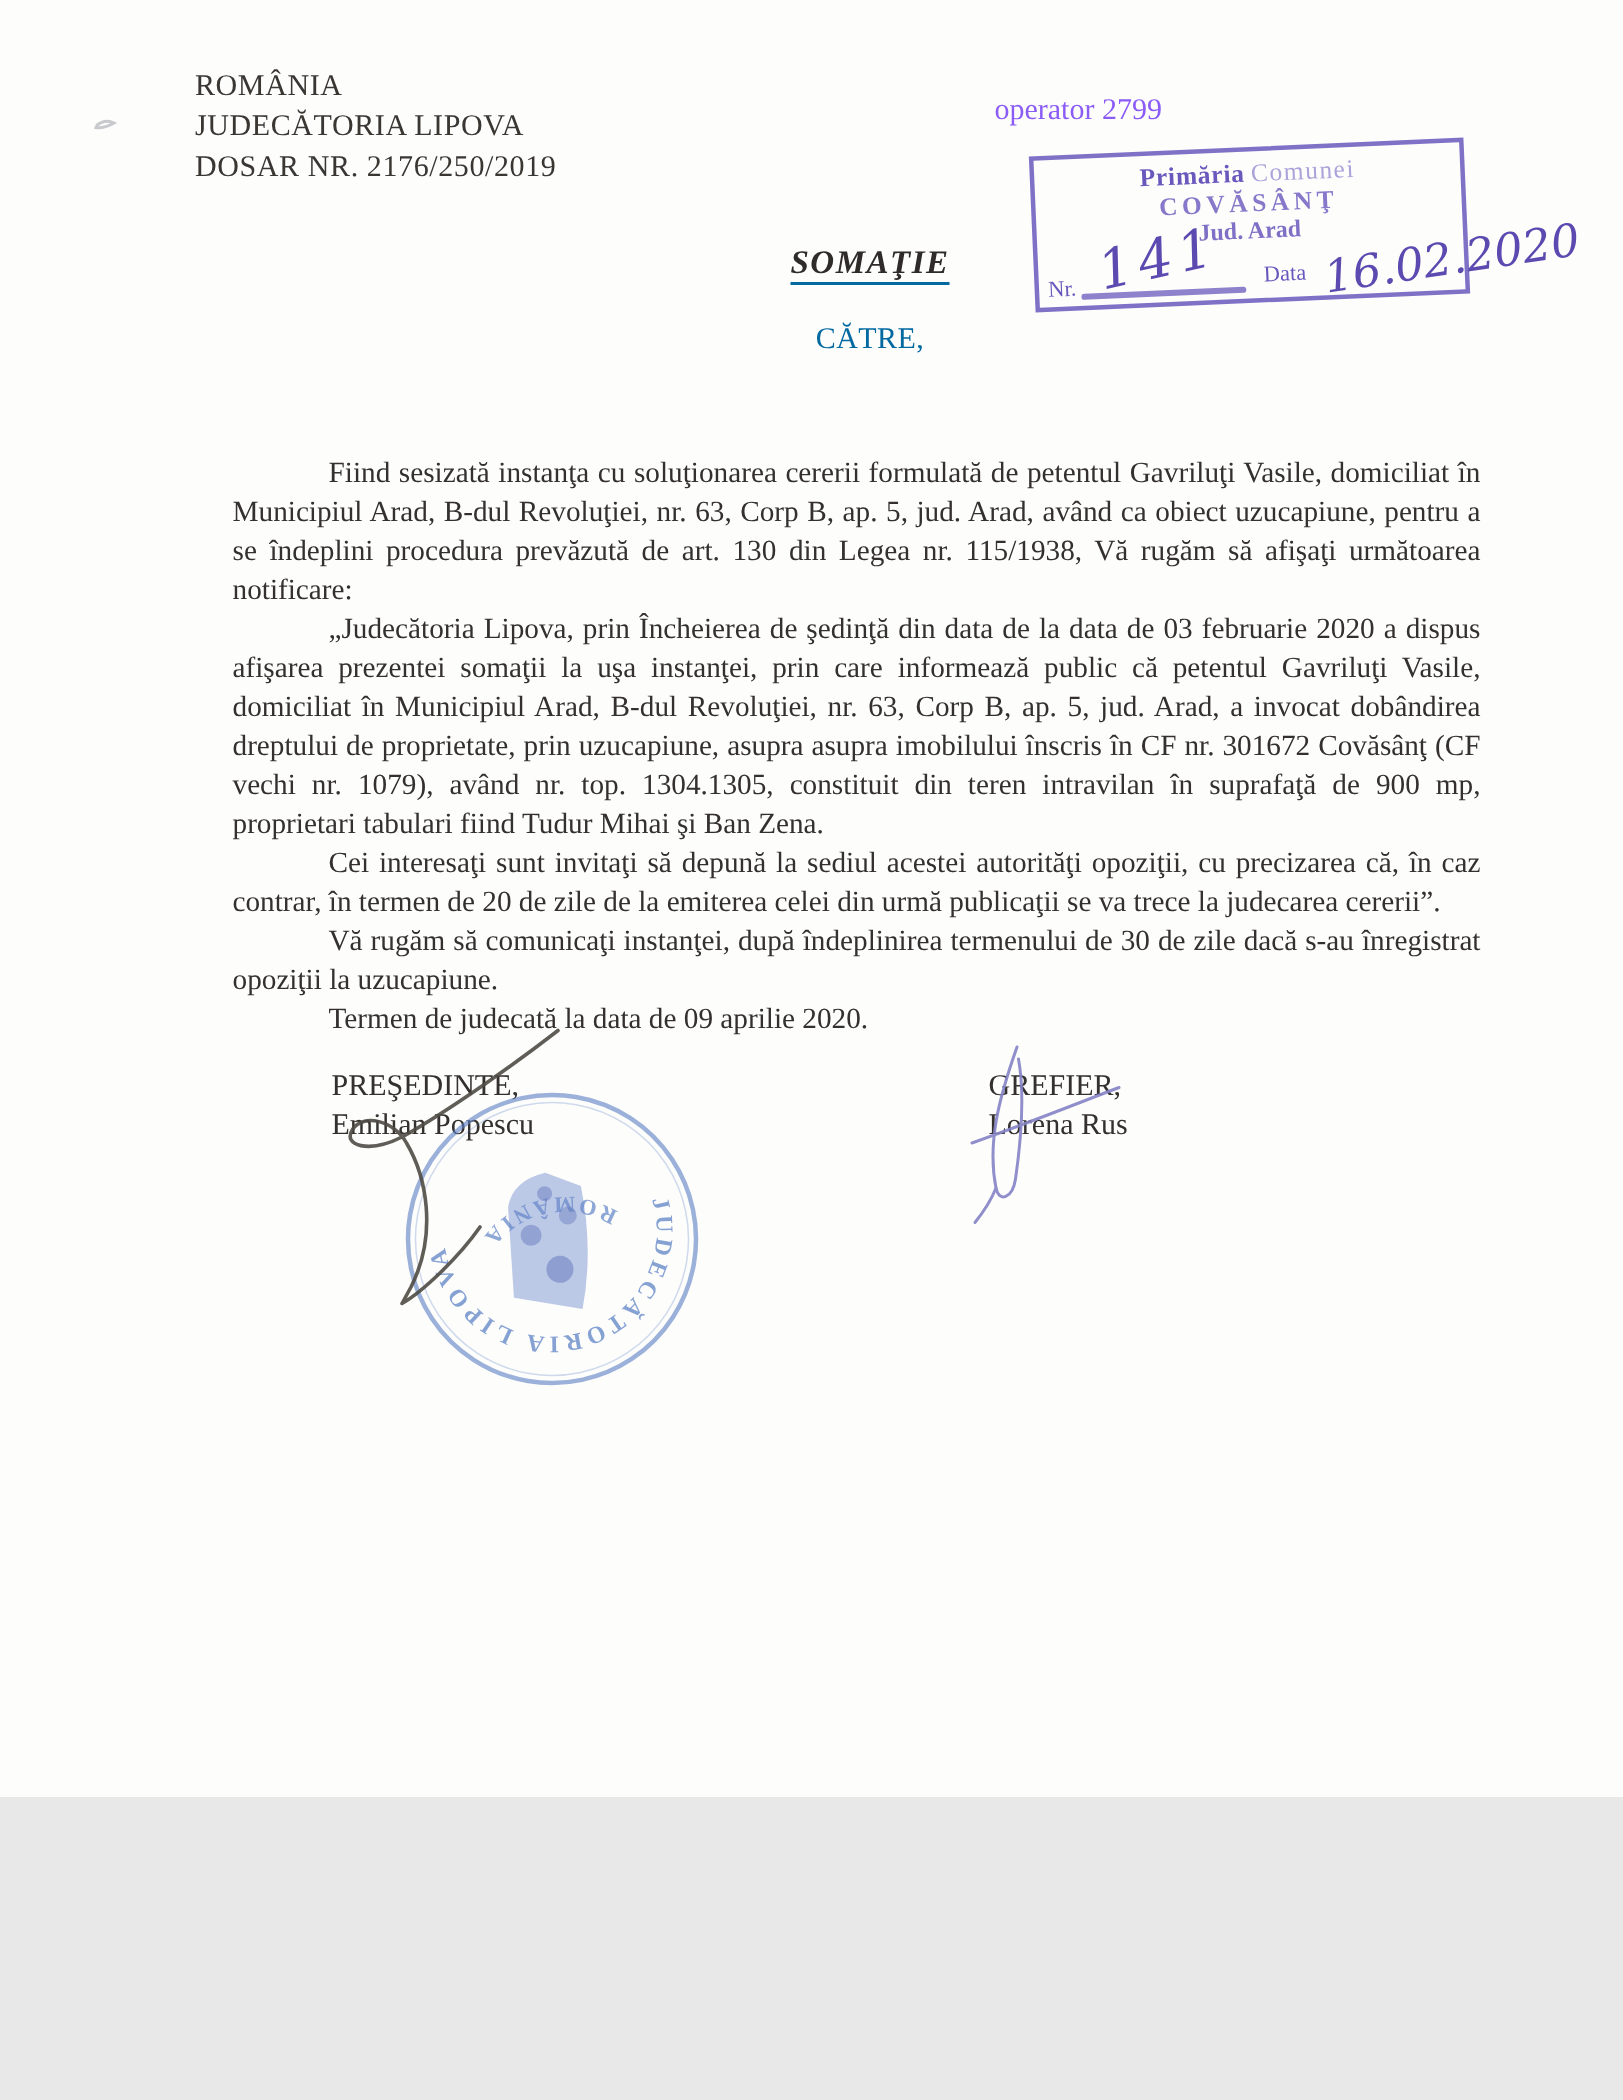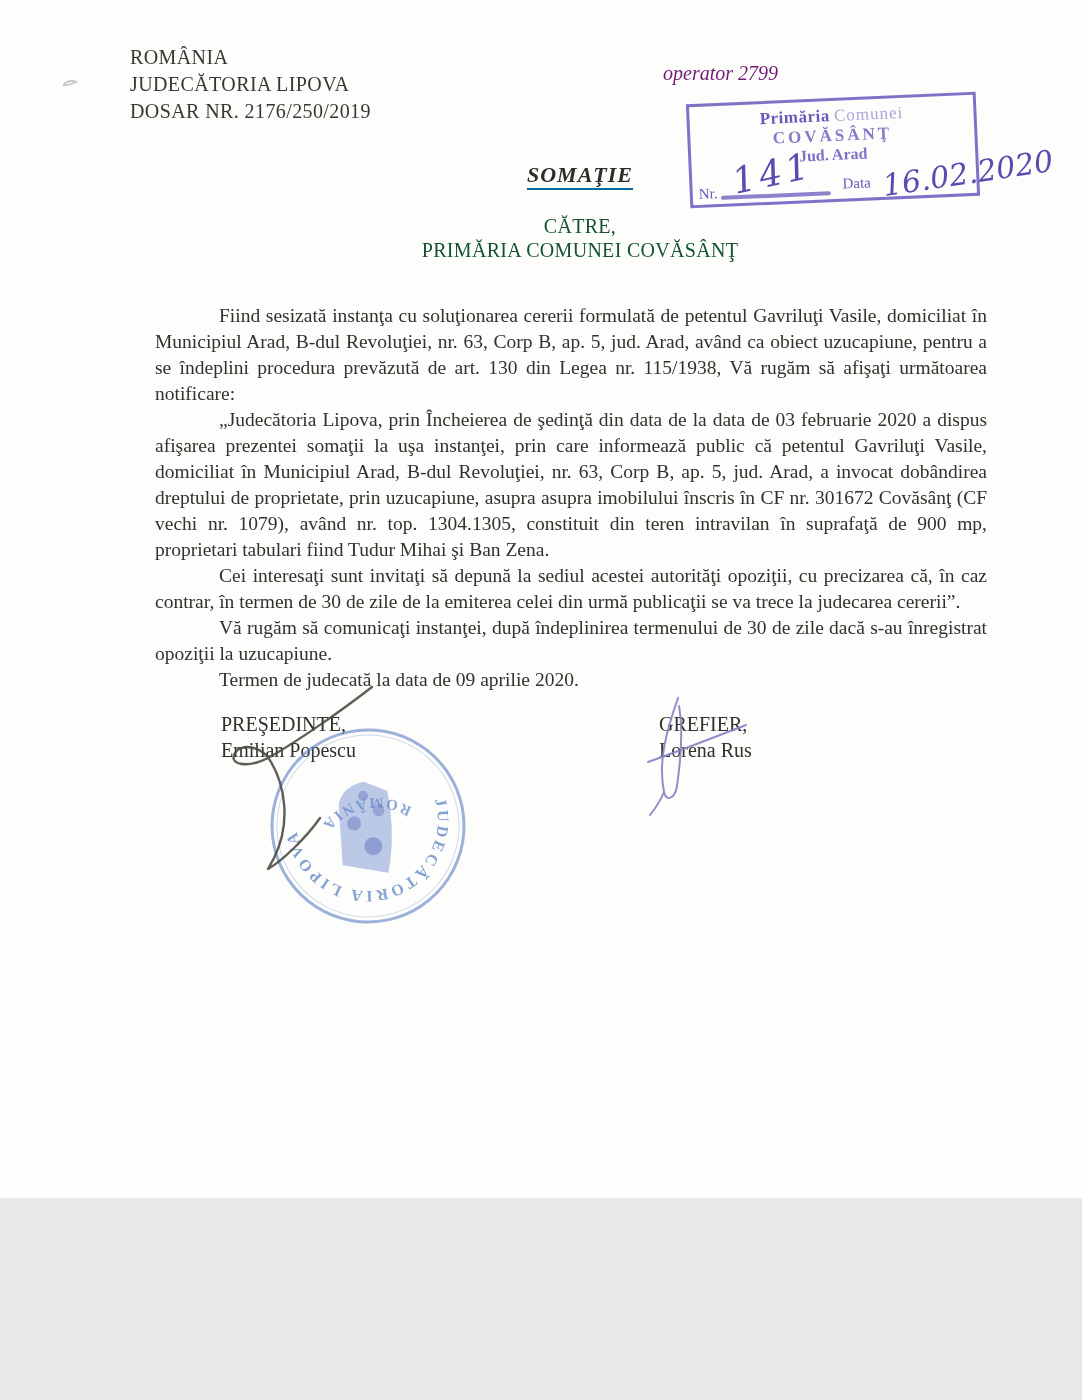--- a/index.html
+++ b/index.html
@@ -13,21 +13,21 @@
     color:#2e2b28;
   }
   
   .court-header{
     position:absolute;left:130px;top:44px;
     font-size:20px;line-height:27px;letter-spacing:.4px;
     color:#3a3733;
   }
   .operator{
     position:absolute;left:663px;top:62px;
-    font-size:20px;color:#701a75;font-style:italic;
+    font-size:20px;color:#8b5cf6;
   }
   
   .registry-stamp{
     position:absolute;left:688px;top:98px;
     width:290px;height:104px;
     border:3px solid rgba(104,88,188,.85);
     transform:rotate(-2.5deg);
     color:#6a58bd;
     text-align:center;
     box-sizing:border-box;
@@ -59,21 +59,21 @@
   
   .doc-title{
     position:absolute;left:150px;top:162px;width:860px;
     text-align:center;font-size:22px;font-weight:bold;font-style:italic;
     letter-spacing:1px;
   }
   .doc-title span{border-bottom:2px solid #0369a1;padding-bottom:1px;}
   .addressee{
     position:absolute;left:150px;top:214px;width:860px;
     text-align:center;font-size:20px;line-height:24px;
-    letter-spacing:.3px;color:#14532d;
+    letter-spacing:.3px;color:#0369a1;
   }
   
   .body-text{
     position:absolute;left:131px;top:303px;width:832px;
     font-size:19.5px;line-height:26px;text-align:justify;
     color:#33302d;
     margin-left:24px;
   }
   .body-text p{margin:0;text-indent:64px;}
   .line-indent{margin:0;text-indent:64px;}
@@ -111,27 +111,26 @@
     <span class="date-label">Data</span>
     <span class="hand hand-date">16.02.2020</span>
   </div>
 
   <div class="doc-title">
     <span>SOMAŢIE</span>
   </div>
 
   <div class="addressee">
     <div>CĂTRE,</div>
-    <div>PRIMĂRIA COMUNEI COVĂSÂNŢ</div>
   </div>
 
   <div class="body-text">
     <p>Fiind sesizată instanţa cu soluţionarea cererii formulată de petentul Gavriluţi Vasile, domiciliat în Municipiul Arad, B-dul Revoluţiei, nr. 63, Corp B, ap. 5, jud. Arad, având ca obiect uzucapiune, pentru a se îndeplini procedura prevăzută de art. 130 din Legea nr. 115/1938, Vă rugăm să afişaţi următoarea notificare:</p>
     <p>„Judecătoria Lipova, prin Încheierea de şedinţă din data de la data de 03 februarie 2020 a dispus afişarea prezentei somaţii la uşa instanţei, prin care informează public că petentul Gavriluţi Vasile, domiciliat în Municipiul Arad, B-dul Revoluţiei, nr. 63, Corp B, ap. 5, jud. Arad, a invocat dobândirea dreptului de proprietate, prin uzucapiune, asupra asupra imobilului înscris în CF nr. 301672 Covăsânţ (CF vechi nr. 1079), având nr. top. 1304.1305, constituit din teren intravilan în suprafaţă de 900 mp, proprietari tabulari fiind Tudur Mihai şi Ban Zena.</p>
-    <p>Cei interesaţi sunt invitaţi să depună la sediul acestei autorităţi opoziţii, cu precizarea că, în caz contrar, în termen de 30 de zile de la emiterea celei din urmă publicaţii se va trece la judecarea cererii”.</p>
+    <p>Cei interesaţi sunt invitaţi să depună la sediul acestei autorităţi opoziţii, cu precizarea că, în caz contrar, în termen de 20 de zile de la emiterea celei din urmă publicaţii se va trece la judecarea cererii”.</p>
     <p>Vă rugăm să comunicaţi instanţei, după îndeplinirea termenului de 30 de zile dacă s-au înregistrat opoziţii la uzucapiune.</p>
     <p>Termen de judecată la data de 09 aprilie 2020.</p>
 
     <div class="signoff">
       <div class="sig-block sig-president">
         <div>PREŞEDINTE,</div>
         <div>Emilian Popescu</div>
       </div>
       <div class="sig-block sig-clerk">
         <div>GREFIER,</div>

